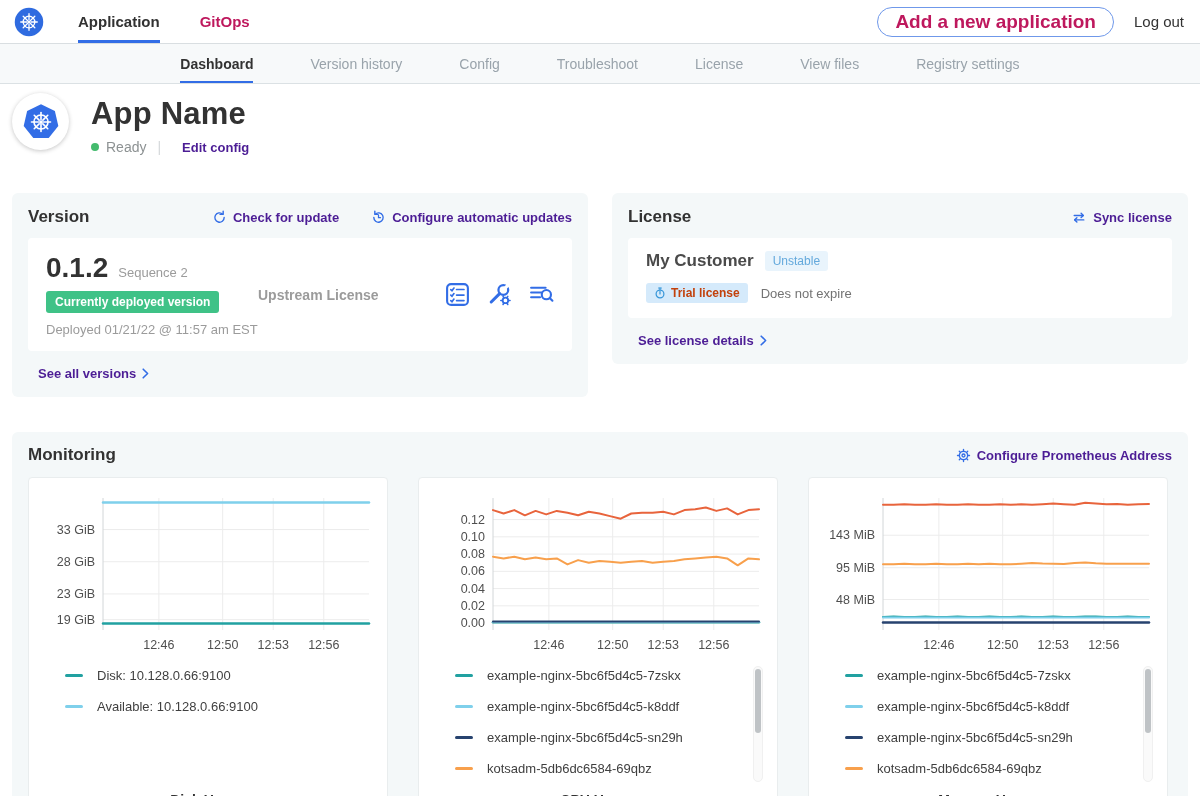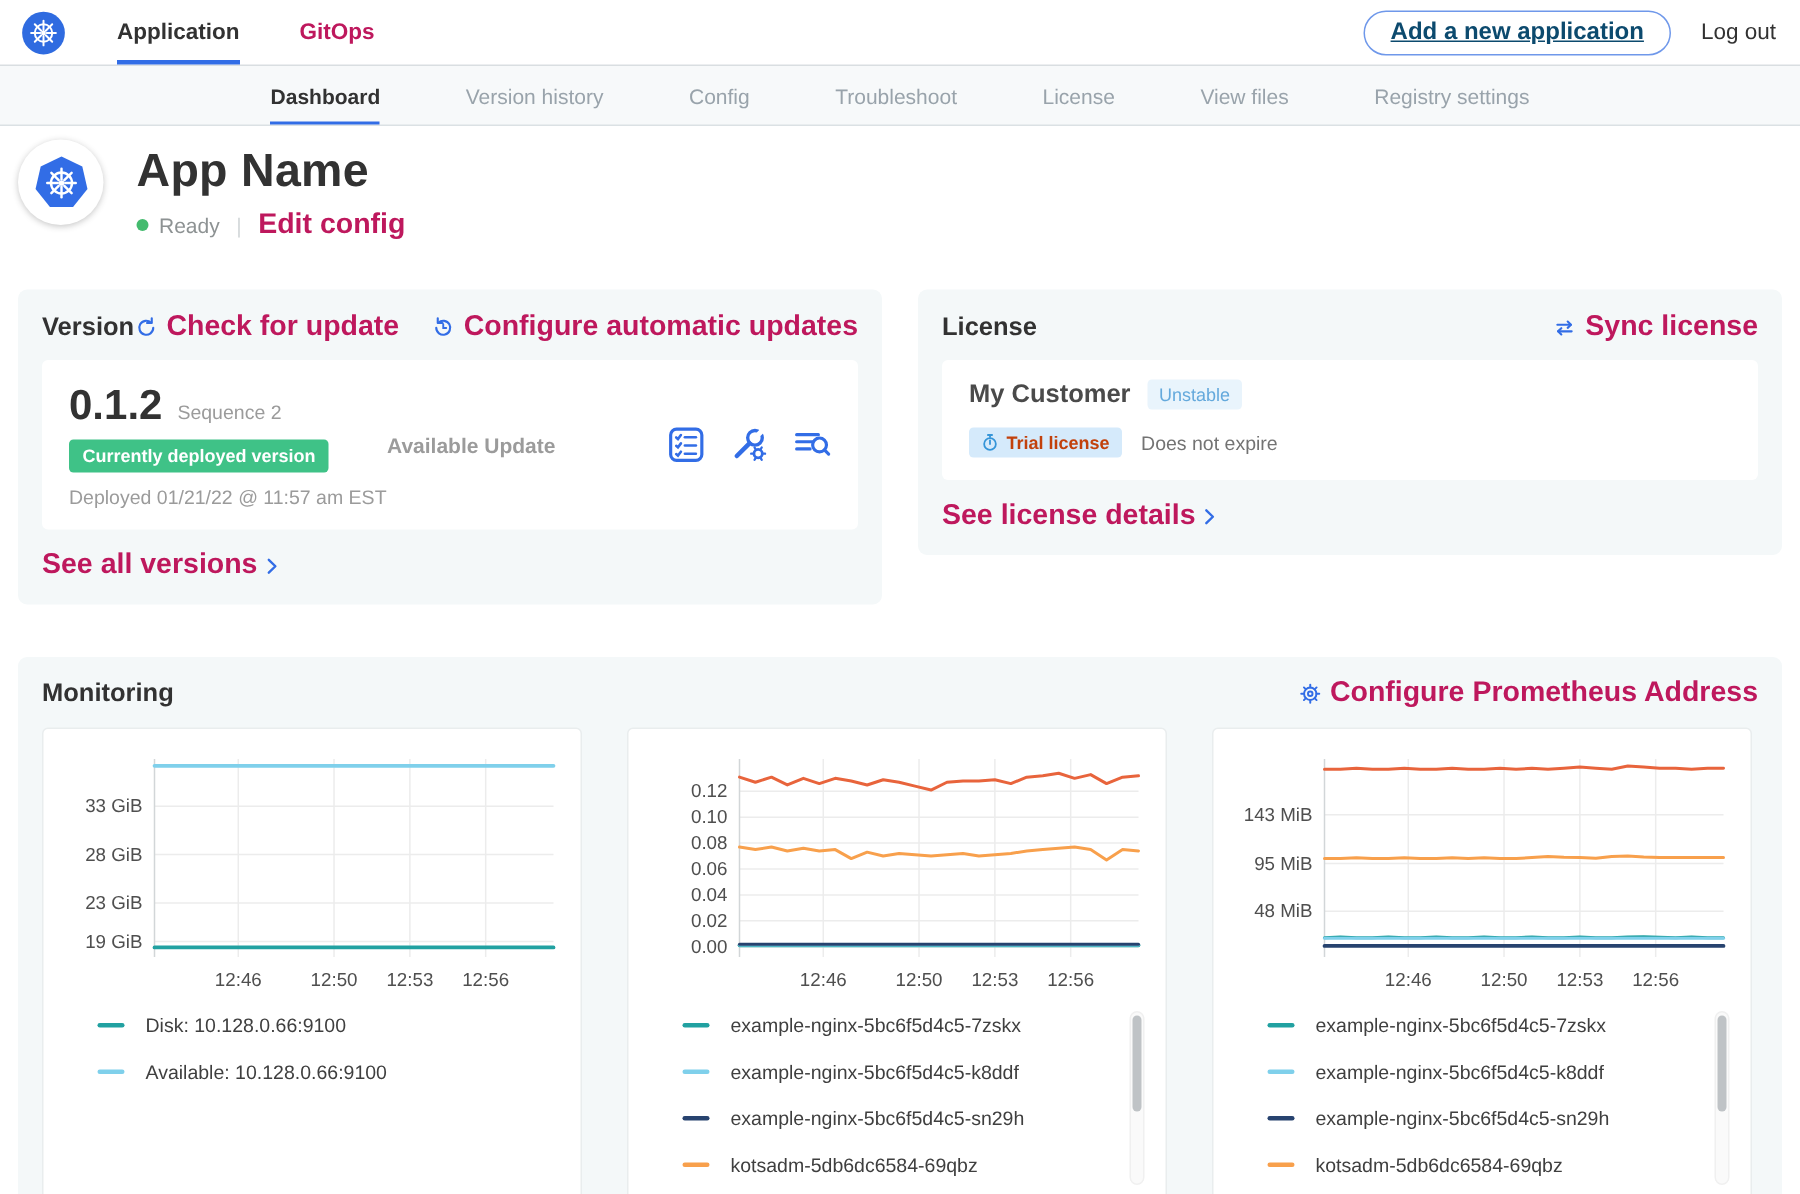--- a/index.html
+++ b/index.html
@@ -9,42 +9,42 @@
   
   .topbar { height:44px; display:flex; align-items:stretch; padding:0 16px 0 14px;
     border-bottom:1px solid #d9dee1; background:#fff; }
   .topbar-logo { align-self:center; width:30px; height:30px; margin-right:34px; }
   .top-tabs { display:flex; gap:40px; }
   .top-tab { display:flex; align-items:center; font-size:15px; font-weight:700;
     color:#be185d; cursor:pointer; border-bottom:3px solid transparent; padding-top:3px; }
   .top-tab.active { color:#323232; border-bottom-color:#326de6; }
   .topbar-spacer { flex:1; }
   .add-app-btn { align-self:center; height:30px; padding:0 17px; border-radius:16px;
-    border:1px solid #6f98ea; background:#fff; color:#0c4a6e; font-size:16px; font-weight:700;
-    cursor:pointer; margin-right:20px; font-family:inherit;text-decoration:underline; }
+    border:1px solid #6f98ea; background:#fff; color:#be185d; font-size:19px; font-weight:700;
+    cursor:pointer; margin-right:20px; font-family:inherit; }
   .logout { align-self:center; font-size:15px; color:#323232; cursor:pointer; }
 
   
   .subnav { height:40px; background:#f7f9fa; border-bottom:1px solid #dbe1e4;
     display:flex; justify-content:center; gap:57px; }
   .subnav-item { display:flex; align-items:center; font-size:14px; color:#99a3ab;
     cursor:pointer; border-bottom:2px solid transparent; padding-top:2px; }
   .subnav-item.active { color:#323232; font-weight:700; border-bottom-color:#326de6; }
 
   
   .hero { display:flex; padding:9px 12px 0 12px; height:96px; }
   .avatar { width:57px; height:57px; border-radius:50%; background:#fff;
     box-shadow:0 1px 4px rgba(50,50,50,.28); display:flex; align-items:center; justify-content:center; }
   .hero-text { margin-left:22px; padding-top:3px; }
   .app-title { font-size:31px; font-weight:700; letter-spacing:.2px; }
   .status-row { display:flex; align-items:center; margin-top:7px; font-size:14px; color:#8d9293; }
   .status-dot { width:8px; height:8px; border-radius:50%; background:#44bb6e; margin-right:7px; }
   .status-sep { color:#d4d8da; margin:0 11px; font-size:14px; }
-  .blue-link { color:#be185d; font-size:19px; font-weight:700; cursor:pointer;
-    display:inline-flex; align-items:center; gap:6px; text-decoration:none; }
+  .blue-link { color:#4c1d95; font-size:13px; font-weight:700; cursor:pointer;
+    display:inline-flex; align-items:center; gap:6px; text-decoration:none;margin-left:10px; }
 
   
   .cards-row { display:flex; gap:24px; margin:13px 12px 0 12px; align-items:flex-start; }
   .card { background:#f4f8f9; border-radius:6px; padding:14px 16px 15px 16px; flex:1; }
   .card-head { display:flex; align-items:center; }
   .card-title { font-size:17px; font-weight:700; }
   .card-head .links { margin-left:auto; display:flex; gap:22px; }
   .panel { background:#fff; border-radius:4px; margin-top:11px; padding:14px 18px; }
 
   .version-panel { display:flex; align-items:center; }
@@ -178,21 +178,21 @@
     </div>
     <div class="panel version-panel">
       <div class="ver-left">
         <div class="ver-num-row">
           <span class="ver-num">0.1.2</span>
           <span class="ver-seq">Sequence 2</span>
         </div>
         <span class="green-badge">Currently deployed version</span>
         <div class="deployed">Deployed 01/21/22 @ 11:57 am EST</div>
       </div>
-      <span class="source">Available Update</span>
+      <span class="source">Upstream License</span>
       <div class="ver-icons">
         <svg width="25" height="25" viewBox="0 0 19 19">
           <rect x="1.6" y="1.6" width="15.8" height="15.8" rx="3" fill="none" stroke="#326de6" stroke-width="1.6"></rect>
           <g stroke="#326de6" stroke-width="1.3" stroke-linecap="round" fill="none">
             <polyline points="4.4,5.8 5.3,6.6 6.8,4.6"></polyline>
               <line x1="8.8" y1="5.7" x2="14.4" y2="5.7"></line>
             <polyline points="4.4,10 5.3,10.8 6.8,8.8"></polyline>
               <line x1="8.8" y1="9.9" x2="14.4" y2="9.9"></line>
             <polyline points="4.4,14.2 5.3,15 6.8,13"></polyline>
               <line x1="8.8" y1="14.1" x2="14.4" y2="14.1"></line>

